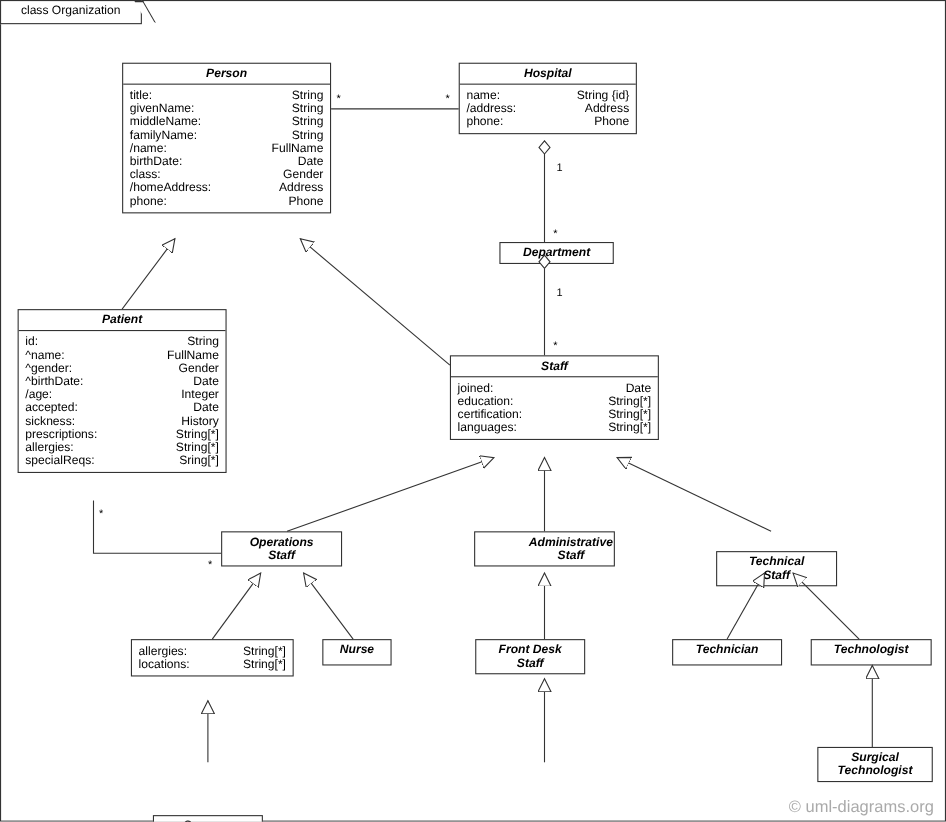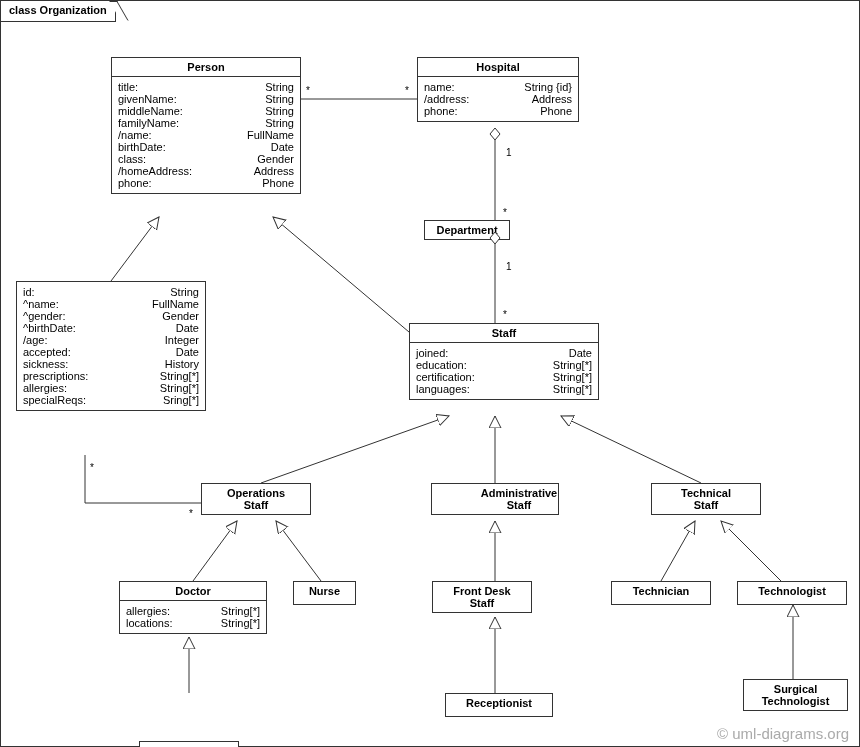--- a/index.html
+++ b/index.html
@@ -1,20 +1,20 @@
 <!DOCTYPE html>
 <html><head>
 <meta charset="utf-8">
 <style>
 body { margin:0; font-family: Arial, sans-serif; font-size:11px; background:#fff; }
 .frame { position:relative; width:860px; height:747px; border:1px solid #333; box-sizing:border-box; background:#fff; }
-.tab { position:absolute; top:-1px; left:-1px; border:1px solid #333; background:#fff; padding:2px 8px; font-size:11px; font-weight:bold; height:16px; line-height:14px; }
+.tab { position:absolute; top:-1px; left:-1px; border:1px solid #333; background:#fff; padding:2px 18px; font-size:11px; font-weight:normal; height:16px; line-height:14px; }
 .tab-fold { position:absolute; top:0; right:-8px; width:8px; height:100%; background:#fff; transform:skewX(30deg); border-right:1px solid #333; border-top:1px solid #333; border-bottom:1px solid #fff; box-sizing:border-box; }
 .box { position:absolute; border:1px solid #333; background:#fff; box-sizing:border-box; }
-.title { text-align:center; font-weight:bold; padding:3px 0; border-bottom:1px solid #333; }
+.title { text-align:center; font-weight:bold; font-style:italic; padding:3px 0; border-bottom:1px solid #333; }
 .title.no-attrs { border-bottom:none; }
 .attrs { padding:4px 6px; }
 .attrs .row { display:flex;align-items:flex-end; }
 .attrs .name { flex:1; white-space:nowrap; }
 .attrs .type { white-space:nowrap; padding-left:8px; }
 svg.connectors { position:absolute; top:0; left:0; width:100%; height:100%; pointer-events:none; }
 .mult { position:absolute; font-size:10px; }
 .credit { position:absolute; right:10px; bottom:4px; color:#aaa; font-size:15px; }
 </style>
 </head>
@@ -79,25 +79,26 @@
           <span class="name">/address:</span>
           <span class="type">Address</span>
         </div>
         <div class="row">
           <span class="name">phone:</span>
           <span class="type">Phone</span>
         </div>
       </div>
   </div>
 
-  <div class="box" style="left:423px;top:219px;width:86px;">
+  <div class="box" style="left:453px;top:219px;width:104px;">
     <div class="title no-attrs">Department</div>
   </div>
 
   <div class="box" style="left:15px;top:280px;width:190px;">
+    <div class="title">Patient</div>
     <div class="attrs">
         <div class="row">
           <span class="name">id:</span>
           <span class="type">String</span>
         </div>
         <div class="row">
           <span class="name">^name:</span>
           <span class="type">FullName</span>
         </div>
         <div class="row">
@@ -158,26 +159,25 @@
   </div>
 
   <div class="box" style="left:200px;top:482px;width:110px;">
     <div class="title no-attrs">Operations<br>Staff</div>
   </div>
 
   <div class="box" style="left:430px;top:482px;width:128px;padding-left:48px;">
     <div class="title no-attrs">Administrative<br>Staff</div>
   </div>
 
-  <div class="box" style="left:650px;top:482px;width:110px;">
+  <div class="box" style="left:650px;top:500px;width:110px;">
     <div class="title no-attrs">Technical<br>Staff</div>
   </div>
 
   <div class="box" style="left:118px;top:580px;width:148px;">
-    <div class="title">Doctor</div>
     <div class="attrs">
         <div class="row">
           <span class="name">allergies:</span>
           <span class="type">String[*]</span>
         </div>
         <div class="row">
           <span class="name">locations:</span>
           <span class="type">String[*]</span>
         </div>
       </div>
@@ -196,23 +196,20 @@
   </div>
 
   <div class="box" style="left:736px;top:580px;width:110px;height:24px;">
     <div class="title no-attrs">Technologist</div>
   </div>
 
   <div class="box" style="left:138px;top:692px;width:100px;height:24px;margin-top:48px;">
     <div class="title no-attrs">Surgeon</div>
   </div>
 
-  <div class="box" style="left:444px;top:692px;width:108px;height:24px;">
-    <div class="title no-attrs">Receptionist</div>
-  </div>
 
   <div class="box" style="left:742px;top:678px;width:105px;">
     <div class="title no-attrs">Surgical<br>Technologist</div>
   </div>
 
   <span class="mult" style="left:305px;top:84px;">*</span>
   <span class="mult" style="left:404px;top:84px;">*</span>
   <span class="mult" style="left:505px;top:146px;">1</span>
   <span class="mult" style="left:502px;top:206px;">*</span>
   <span class="mult" style="left:505px;top:260px;">1</span>

